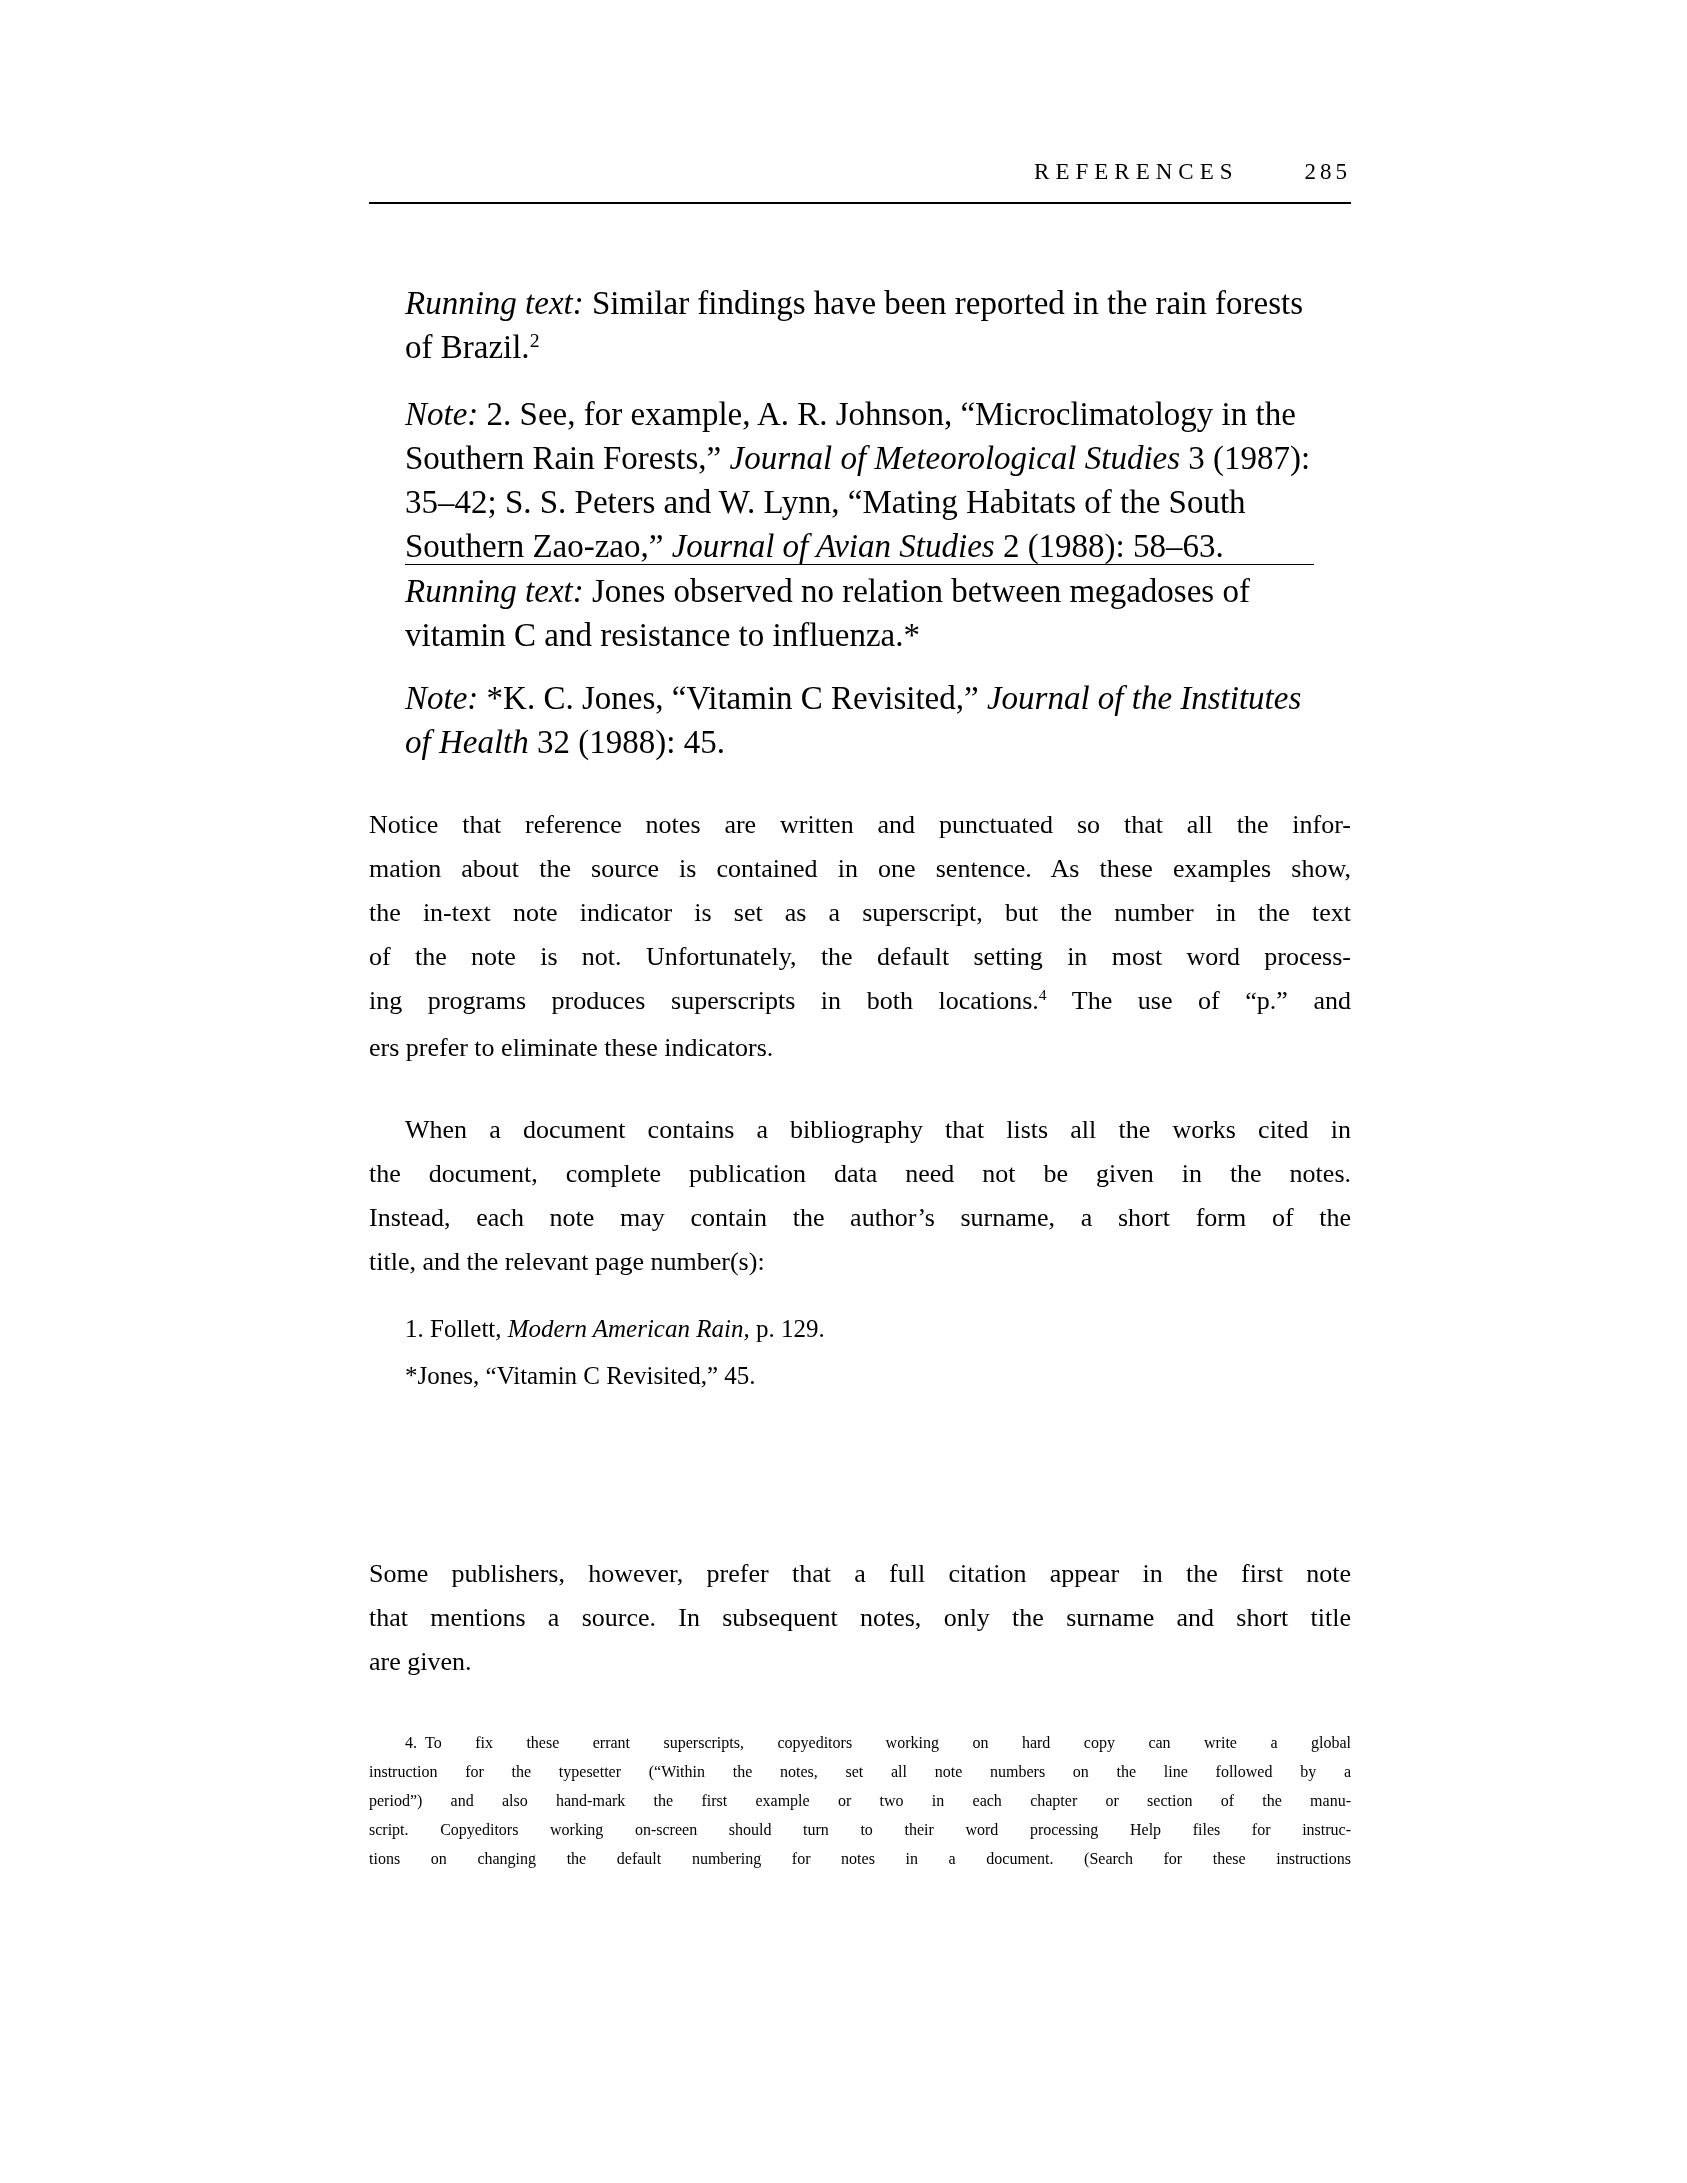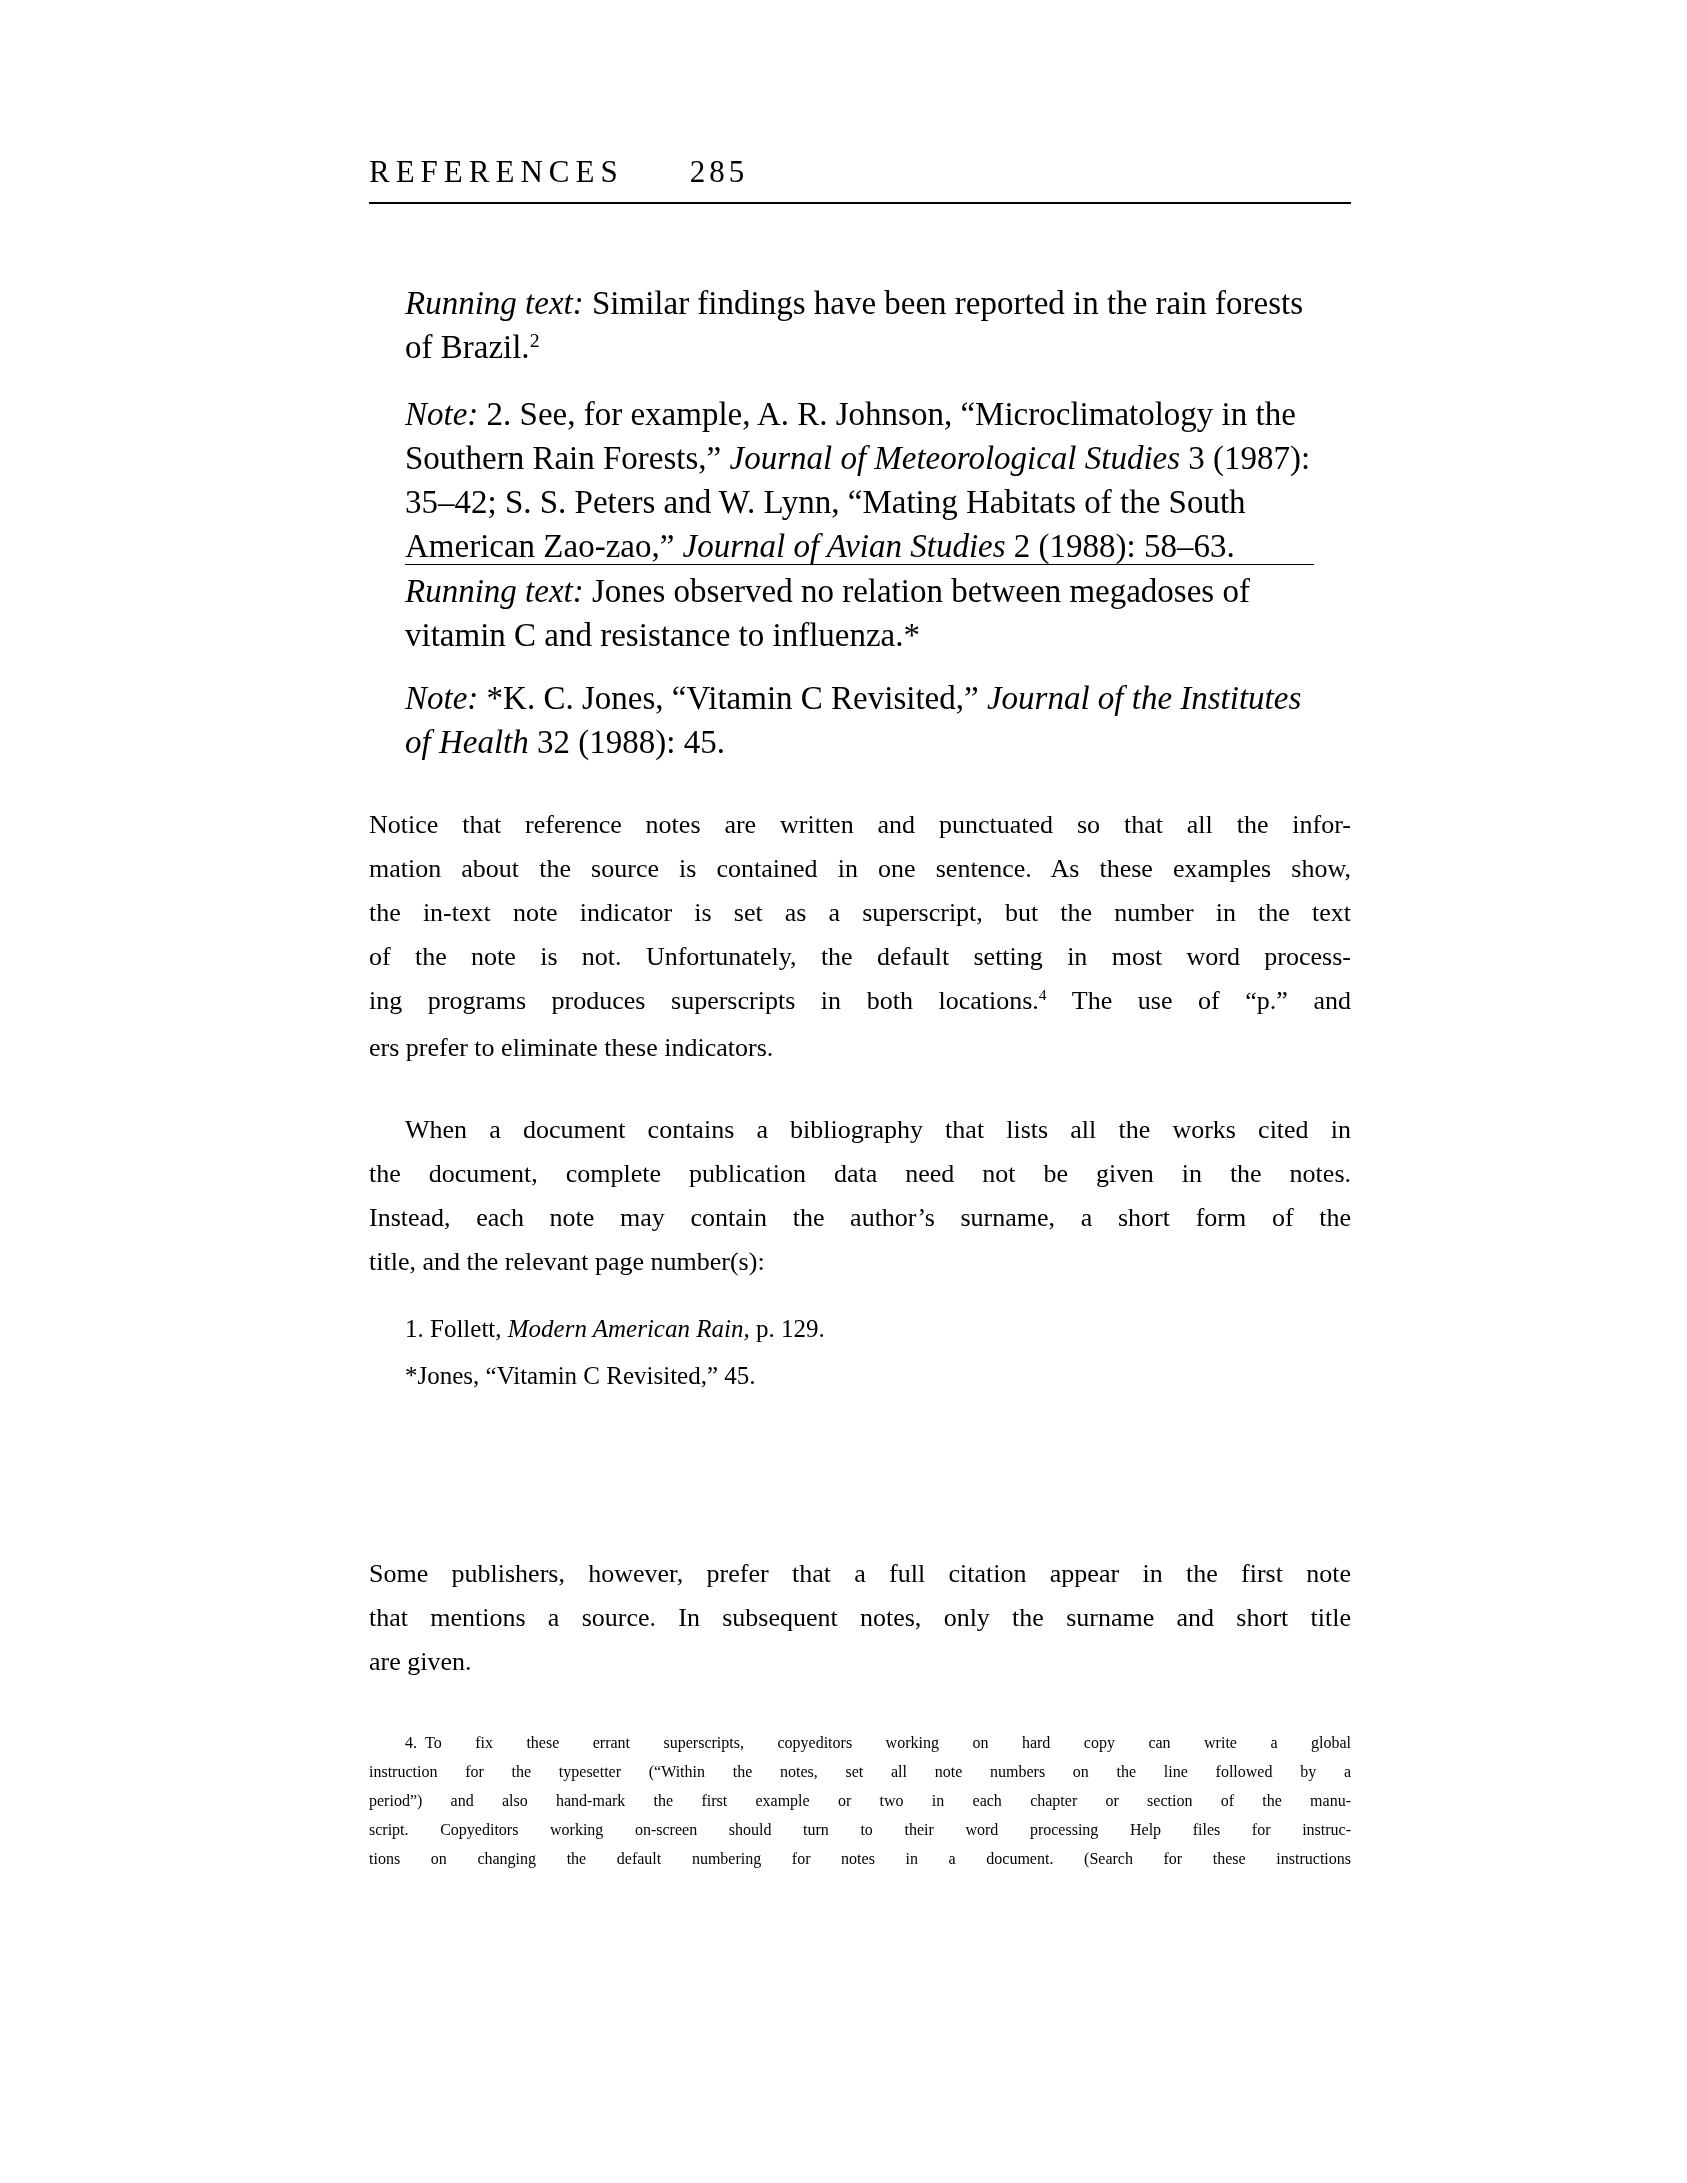--- a/index.html
+++ b/index.html
@@ -2,21 +2,21 @@
 <html style="font-size:10.6px"><head>
 <meta charset="utf-8">
 <style>
   html,body { margin:0; padding:0; background:#e8e8e8; }
   .page {
     position:relative; width:1687px; height:2183px; background:#ffffff;
     font-family:"Liberation Serif", serif; color:#000000; overflow:hidden;
   }
   
   #header { position:absolute; left:369px; top:159px; width:982px;
-    font-size:31px; line-height:26.5px; }
+    text-align:right; font-size:23px; line-height:26.5px; }
   #header .sect { letter-spacing:6px; }
   #header .pageno { letter-spacing:4px; margin-left:66px; }
   .rule { position:absolute; background:#000; }
   #rule1 { left:369px; top:202px; width:982px; height:2px; }
   #rule2 { left:405px; top:564px; width:909px; height:1.3px; }
   
   .example { position:absolute; left:405px; width:909px;
     font-size:33px; line-height:44px; }
   #ex1 { top:281px; }
   #ex2 { top:569px; }
@@ -54,21 +54,21 @@
 
   <section id="ex1" class="example">
     <div class="p p1">
         <div class="line l"><span class="it">Running text: </span><span>Similar findings have been reported in the rain forests</span></div>
         <div class="line l"><span>of Brazil.</span><sup>2</sup></div>
       </div>
     <div class="p p2">
         <div class="line l"><span class="it">Note: </span><span>2. See, for example, A. R. Johnson, “Microclimatology in the</span></div>
         <div class="line l"><span>Southern Rain Forests,” </span><span class="it">Journal of Meteorological Studies</span><span> 3 (1987):</span></div>
         <div class="line l"><span>35–42; S. S. Peters and W. Lynn, “Mating Habitats of the South</span></div>
-        <div class="line l"><span>American Zao-zao,” </span><span class="it">Journal of Avian Studies</span><span> 2 (1988): 58–63.</span></div>
+        <div class="line l"><span>Southern Zao-zao,” </span><span class="it">Journal of Avian Studies</span><span> 2 (1988): 58–63.</span></div>
       </div>
   </section>
 
   <div id="rule2" class="rule"></div>
 
   <section id="ex2" class="example">
     <div class="p p1">
         <div class="line l"><span class="it">Running text: </span><span>Jones observed no relation between megadoses of</span></div>
         <div class="line l"><span>vitamin C and resistance to influenza.*</span></div>
       </div>

